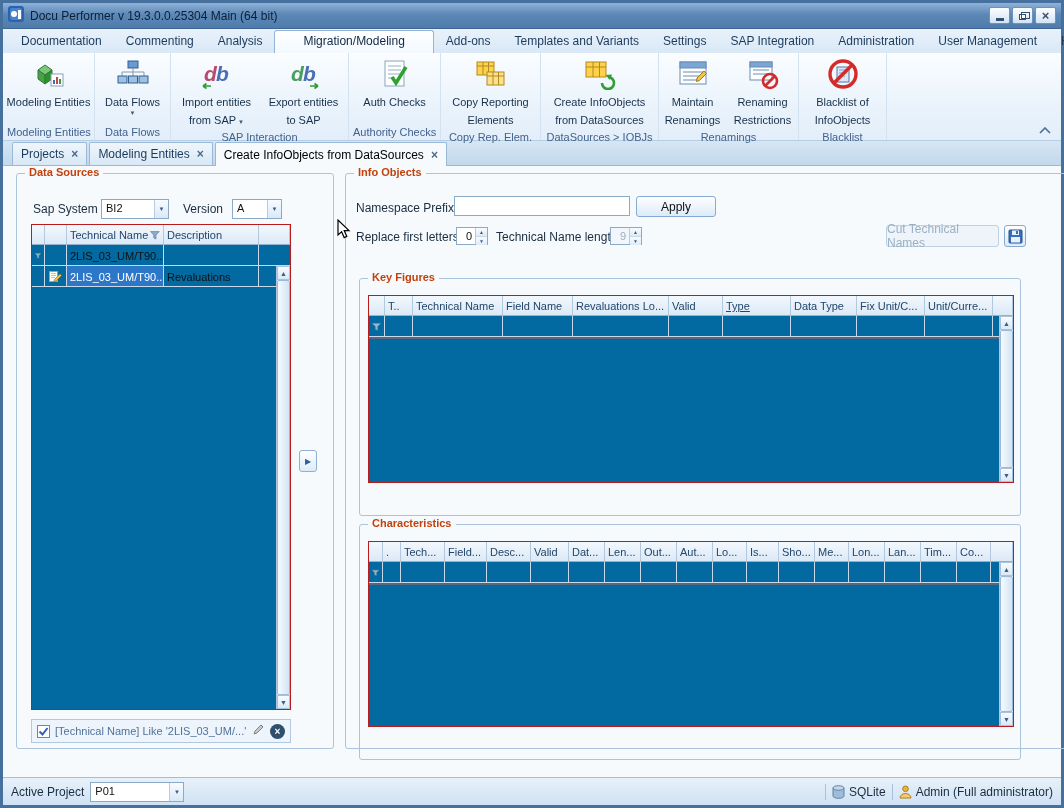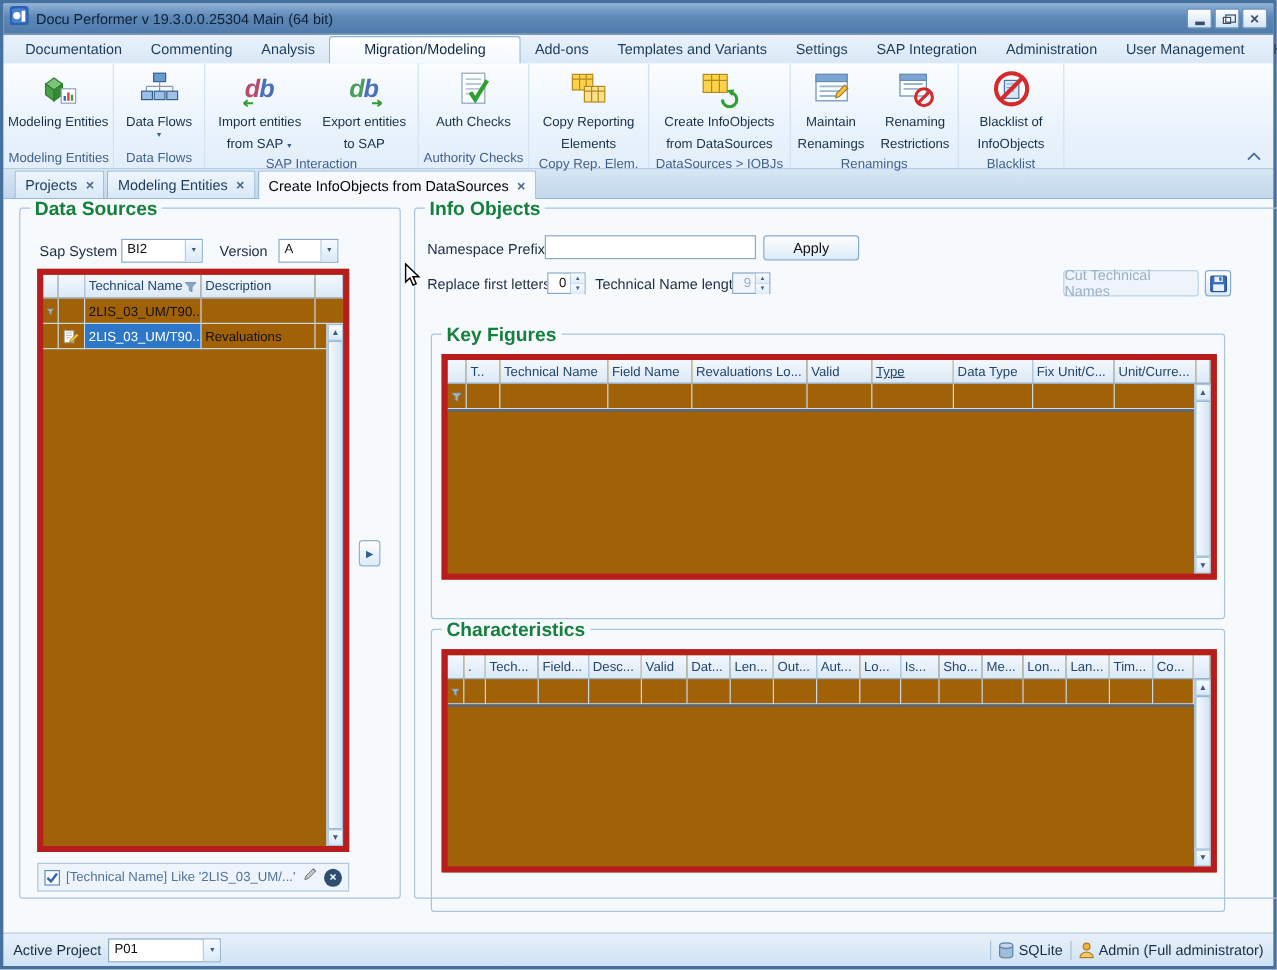--- a/index.html
+++ b/index.html
@@ -39,30 +39,30 @@
   .tabbar{height:25px;background:linear-gradient(#d6e6f4,#c2d8ec);border-bottom:1px solid #9ab8d8;
     display:flex;align-items:flex-end;padding:0 0 0 9px;}
   .dtab{display:flex;align-items:center;gap:7px;font-size:12px;color:#1c3a5c;
     background:linear-gradient(#eff6fc,#d8e8f6);border:1px solid #9ab8d8;border-bottom:none;
     border-radius:2px 2px 0 0;padding:4px 8px;margin-right:2px;height:23px;}
   .dtab.active{background:#f7fafd;color:#000;margin-bottom:-1px;height:24px;}
   .tab-close{font-size:12px;font-weight:bold;color:#4a6a8a;line-height:10px;cursor:default;}
   
   .content{position:relative;height:611px;background:#f7fafd;}
   .panel{position:absolute;border:1px solid #aac4de;border-radius:3px;}
-  .legend{position:absolute;top:-8px;left:8px;background:#f7fafd;padding:0 4px;font-size:16px;font-weight:bold;color:#15803d;}
+  .legend{position:absolute;top:-8px;left:8px;background:#f7fafd;padding:0 4px;font-size:11px;font-weight:bold;color:#c2410c;}
   .subpanel{position:absolute;border:1px solid #aac4de;border-radius:3px;margin-top:20px;}
   .lbl{font-size:12px;color:#1a2c40;position:absolute;white-space:nowrap;}
   
   .combo{position:absolute;display:flex;height:20px;border:1px solid #8aaac8;background:#fff;}
   .combo-text{flex:1;font-size:11px;padding:2px 4px;color:#111;overflow:hidden;white-space:nowrap;}
   .combo-btn{width:14px;border-left:1px solid #b8cce0;background:linear-gradient(#f8fbff,#d9e9f8);
     display:flex;align-items:center;justify-content:center;font-size:6px;color:#3c5c80;}
   
-  .grid{position:absolute;border:5px solid #b91c1c;background:#a16207;overflow:hidden;}
+  .grid{position:absolute;border:1px solid #b91c1c;background:#0369a1;overflow:hidden;}
   .grow{display:flex;}
   .gc{flex:0 0 auto;font-size:11px;padding:3px 3px 2px;border-right:1px solid #c9d9e9;border-bottom:1px solid #c9d9e9;
     white-space:nowrap;overflow:hidden;color:#111;display:flex;align-items:center;gap:2px;}
   .ghead{height:20px;}
   .ghead .gc{background:linear-gradient(#f3f8fd,#dbe9f7);color:#23466b;border-right:1px solid #b2c8de;border-bottom:1px solid #94b2cе;}
   .ghead .gc{border-bottom:1px solid #94b2ce;}
   .gfilter{height:21px;}
   .gdata{height:21px;}
   .gfill{flex:1 1 auto;border-right:none;}
   .gc.sel{background:#2d77c8;color:#fff;}

